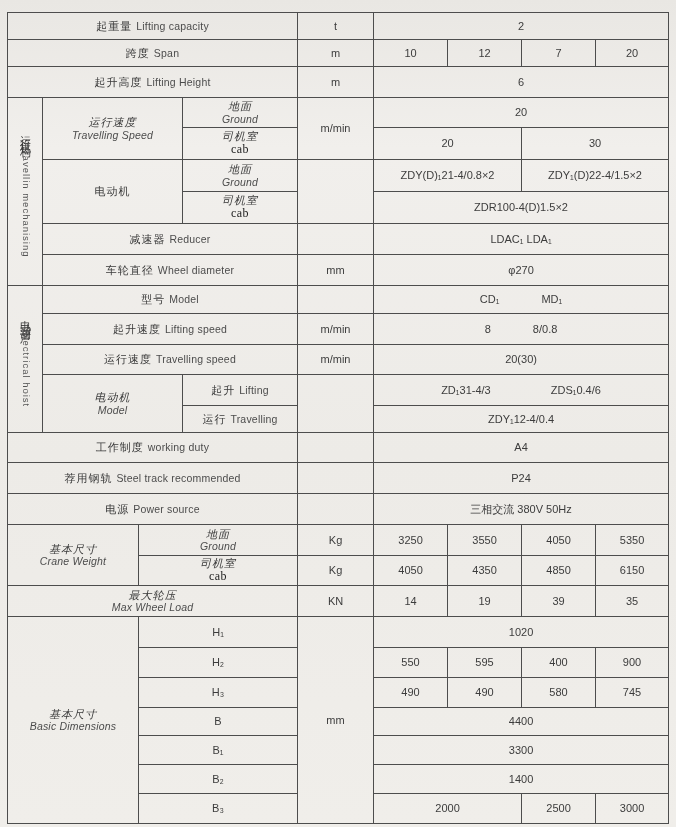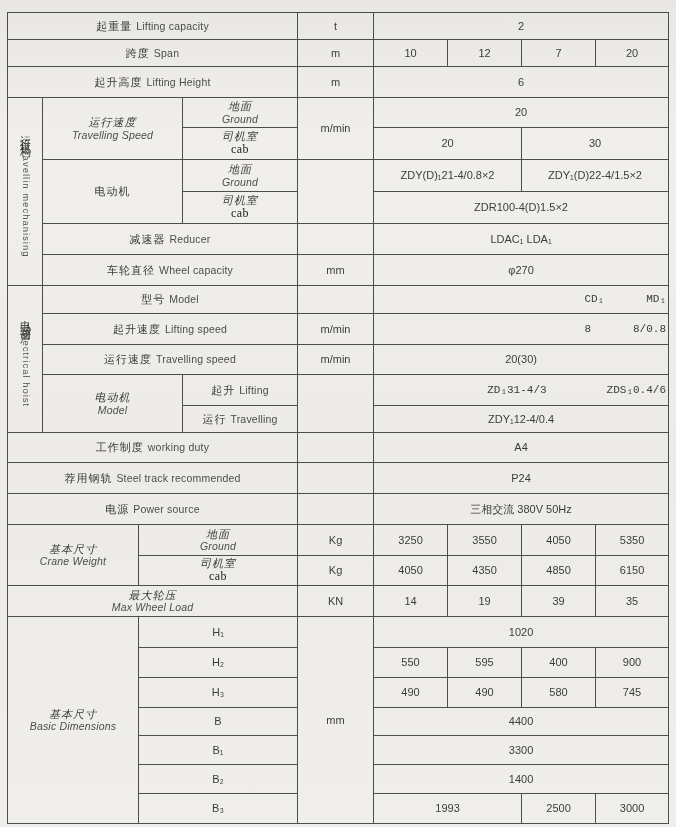--- a/index.html
+++ b/index.html
@@ -27,21 +27,21 @@
     overflow:hidden;
   }
   tr.h27{height:27px} tr.h28{height:28px} tr.h29{height:29px}
   tr.h30{height:30px} tr.h31{height:31px} tr.h32{height:32px}
   .zh{font-size:11px;letter-spacing:1px;color:#3a3a3a;}
   .en{font-size:10.5px;color:#4c4c4c;letter-spacing:.2px;}
   .stack .zh,.stack .en{display:block;font-style:italic;}
   .inline .zh{margin-right:4px;}
   .cab{font-family:"Liberation Serif",serif;font-size:12px;letter-spacing:.5px;color:#222;}
   .num{font-size:11px;color:#3c3c3c;}
-  .pair{display:flex;justify-content:flex-end;gap:42px;font-family:Liberation Mono, monospace;}
+  .pair{display:flex;justify-content:center;gap:42px;}
   .vertical-cell{vertical-align:middle;}
   .vtext{
     writing-mode:vertical-lr;
     text-orientation:mixed;
     margin:0 auto;
     display:block;
     line-height:1;
   }
   .vtext .zh{letter-spacing:4px;font-size:11px;display:inline;}
   .vtext .en{letter-spacing:1px;font-size:9.5px;color:#555;display:inline;margin-block-start:8px;}
@@ -144,21 +144,21 @@
   <tr class="h31">
     <td colspan="3" class="inline">
       <span class="zh">减速器</span><span class="en">Reducer</span>
     </td>
     <td></td>
     <td colspan="4" class="num">LDAC₁ LDA₁</td>
   </tr>
 
   <tr class="h31">
     <td colspan="3" class="inline">
-      <span class="zh">车轮直径</span><span class="en">Wheel capacity</span>
+      <span class="zh">车轮直径</span><span class="en">Wheel diameter</span>
     </td>
     <td class="num">mm</td>
     <td colspan="4" class="num">φ270</td>
   </tr>
 
   <tr class="h28">
     <td rowspan="5" class="vertical-cell">
       <span class="vtext"><span class="zh">电动葫芦</span> <span class="en">Electrical hoist</span></span>
     </td>
     <td colspan="3" class="inline">
@@ -318,20 +318,20 @@
     <td colspan="4" class="num">3300</td>
   </tr>
 
   <tr class="h29">
     <td colspan="2" class="num">B₂</td>
     <td colspan="4" class="num">1400</td>
   </tr>
 
   <tr class="h30">
     <td colspan="2" class="num">B₃</td>
-    <td colspan="2" class="num">1993</td>
+    <td colspan="2" class="num">2000</td>
     <td class="num">2500</td>
     <td class="num">3000</td>
   </tr>
 </tbody>
   </table>
 
 <div class="bottom-shadow"></div>
 
 </body></html>

